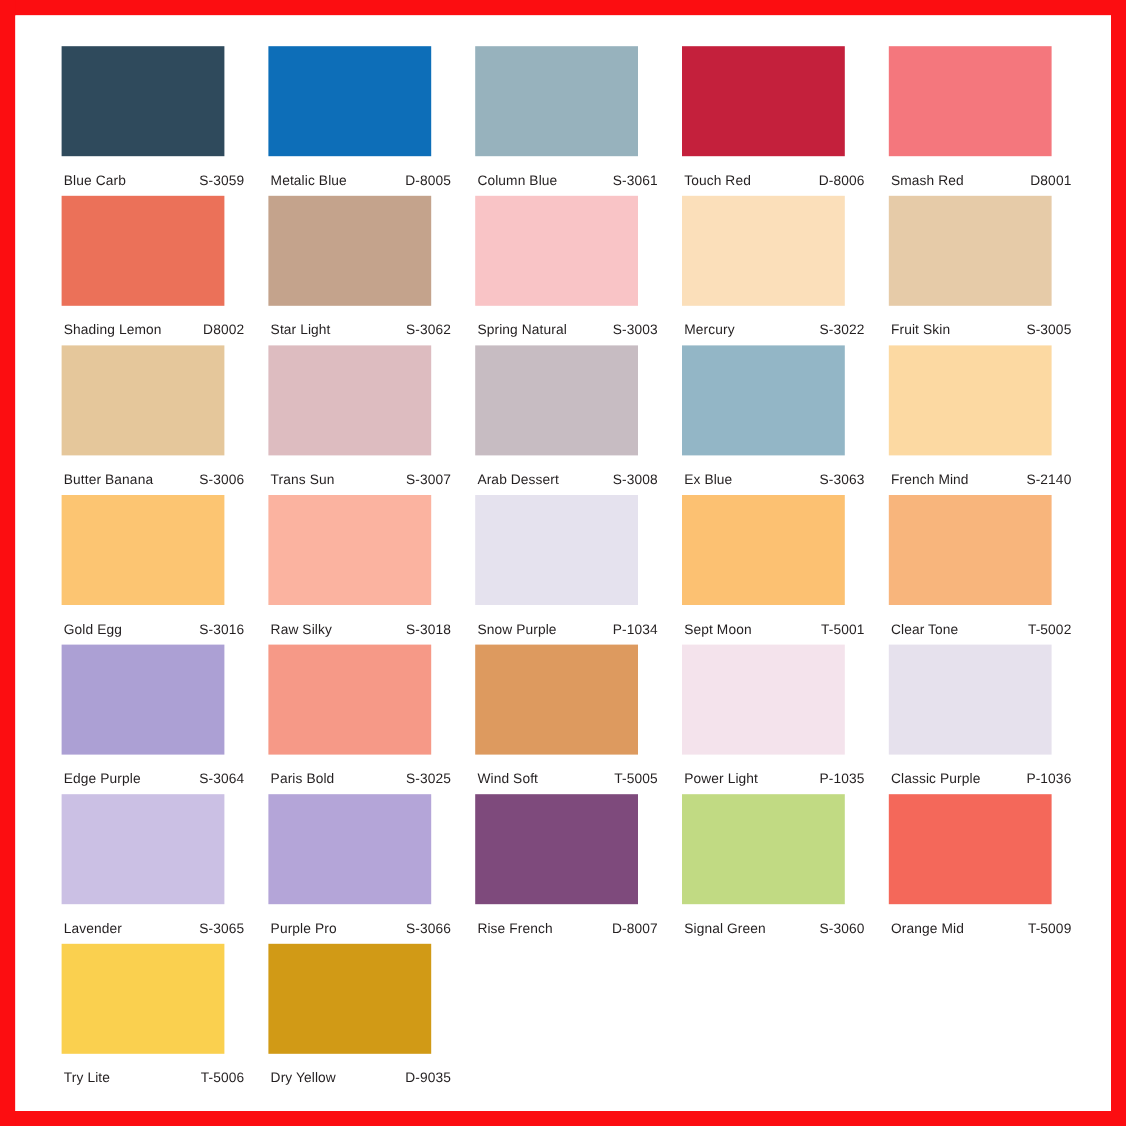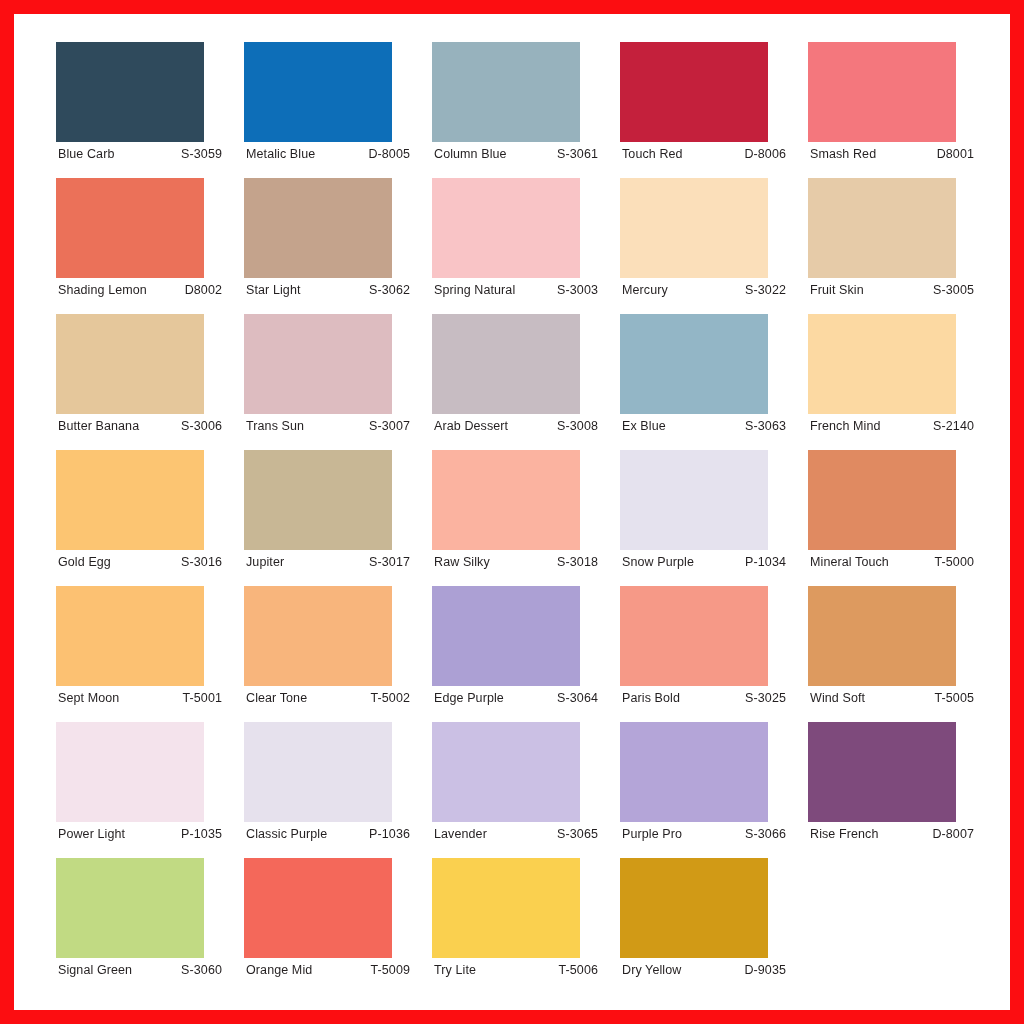--- a/index.html
+++ b/index.html
@@ -70,20 +70,21 @@
 
   .caption {
     position: relative;
     width: 172px;
     height: 24px;
     display: flex;
     align-items: center;
     justify-content: space-between;
     padding: 0 2px 0 2px;
     box-sizing: border-box;
+    margin-top: 10px;
   }
 
   .cap-name {
     font-size: 12.5px;
     color: #231f20;
     letter-spacing: 0.1px;
     white-space: nowrap;
   }
   .cap-code {
     font-size: 12.5px;
@@ -211,48 +212,34 @@
           </div>
         </div>
         <div class="swatch-cell">
           <div class="chip" style="background: rgb(252, 197, 114);"></div>
           <div class="caption">
             <span class="cap-name">Gold Egg</span>
             <span class="cap-code">S-3016</span>
           </div>
         </div>
         <div class="swatch-cell">
-          <div class="chip" style="background: rgb(200, 183, 149);"></div>
-          <div class="caption">
-            <span class="cap-name">Jupiter</span>
-            <span class="cap-code">S-3017</span>
-          </div>
-        </div>
-        <div class="swatch-cell">
           <div class="chip" style="background: rgb(251, 179, 160);"></div>
           <div class="caption">
             <span class="cap-name">Raw Silky</span>
             <span class="cap-code">S-3018</span>
           </div>
         </div>
         <div class="swatch-cell">
           <div class="chip" style="background: rgb(229, 226, 238);"></div>
           <div class="caption">
             <span class="cap-name">Snow Purple</span>
             <span class="cap-code">P-1034</span>
           </div>
         </div>
         <div class="swatch-cell">
-          <div class="chip" style="background: rgb(224, 138, 97);"></div>
-          <div class="caption">
-            <span class="cap-name">Mineral Touch</span>
-            <span class="cap-code">T-5000</span>
-          </div>
-        </div>
-        <div class="swatch-cell">
           <div class="chip" style="background: rgb(252, 193, 114);"></div>
           <div class="caption">
             <span class="cap-name">Sept Moon</span>
             <span class="cap-code">T-5001</span>
           </div>
         </div>
         <div class="swatch-cell">
           <div class="chip" style="background: rgb(248, 181, 124);"></div>
           <div class="caption">
             <span class="cap-name">Clear Tone</span>

